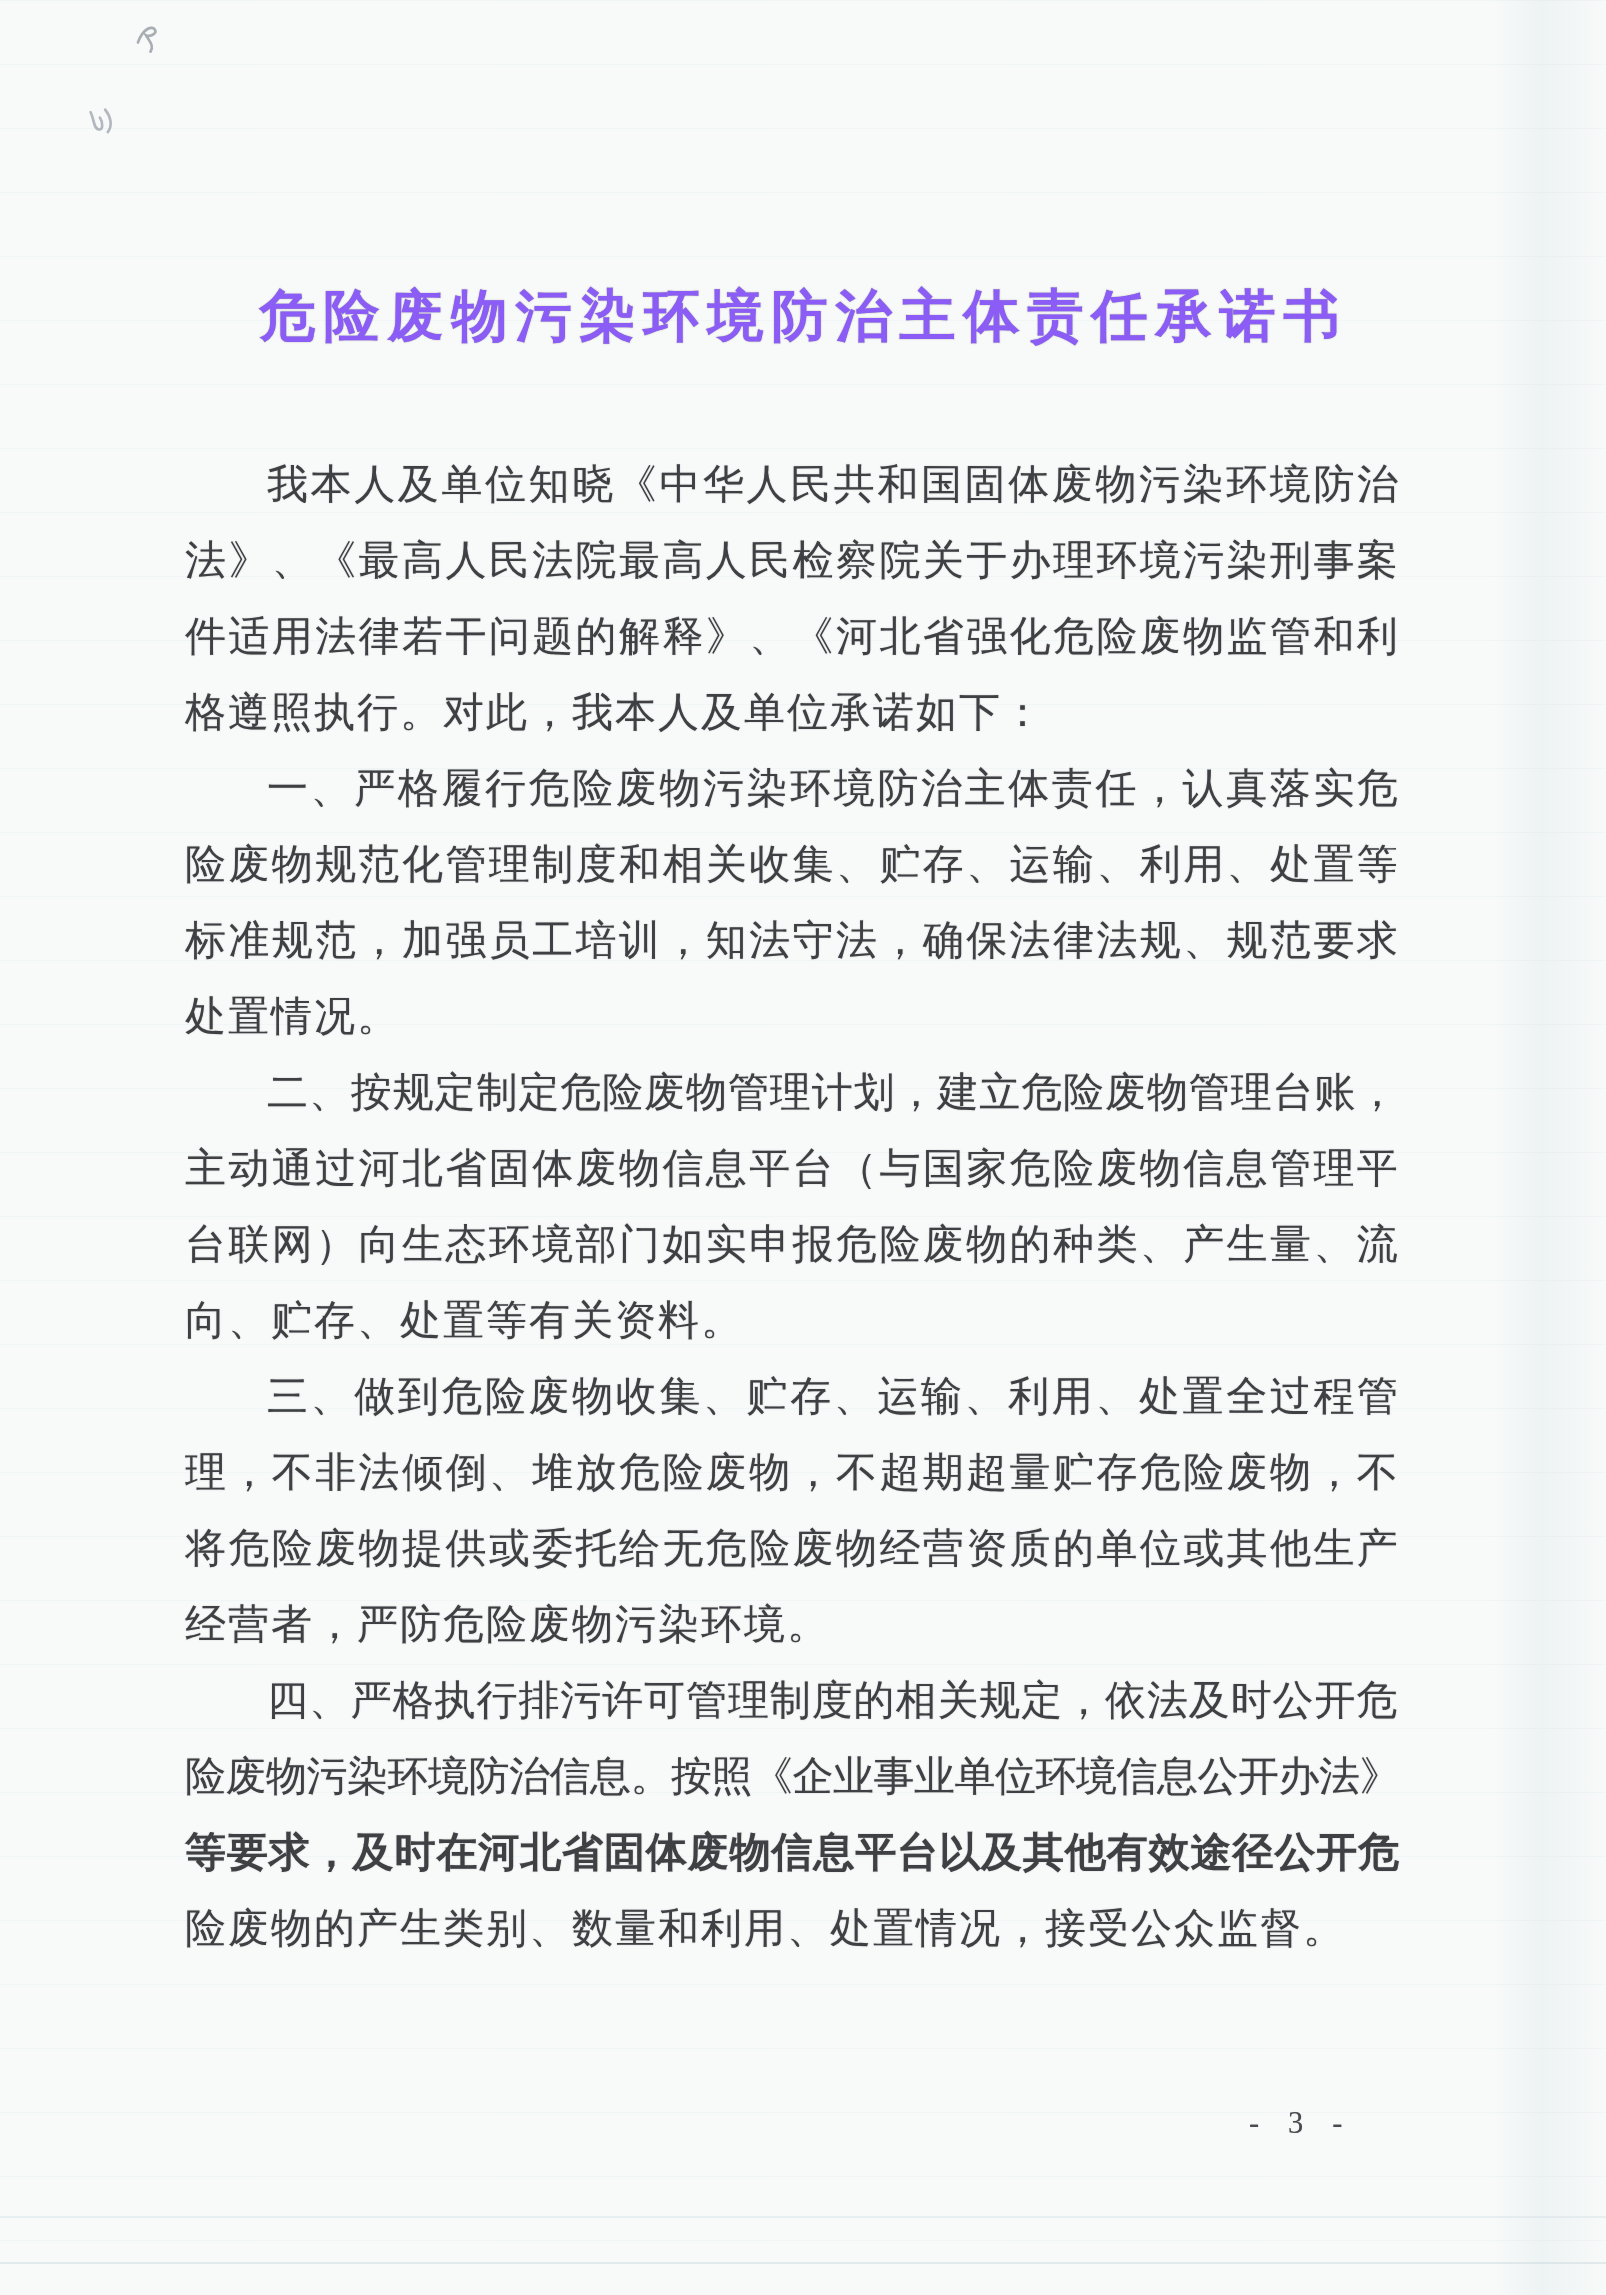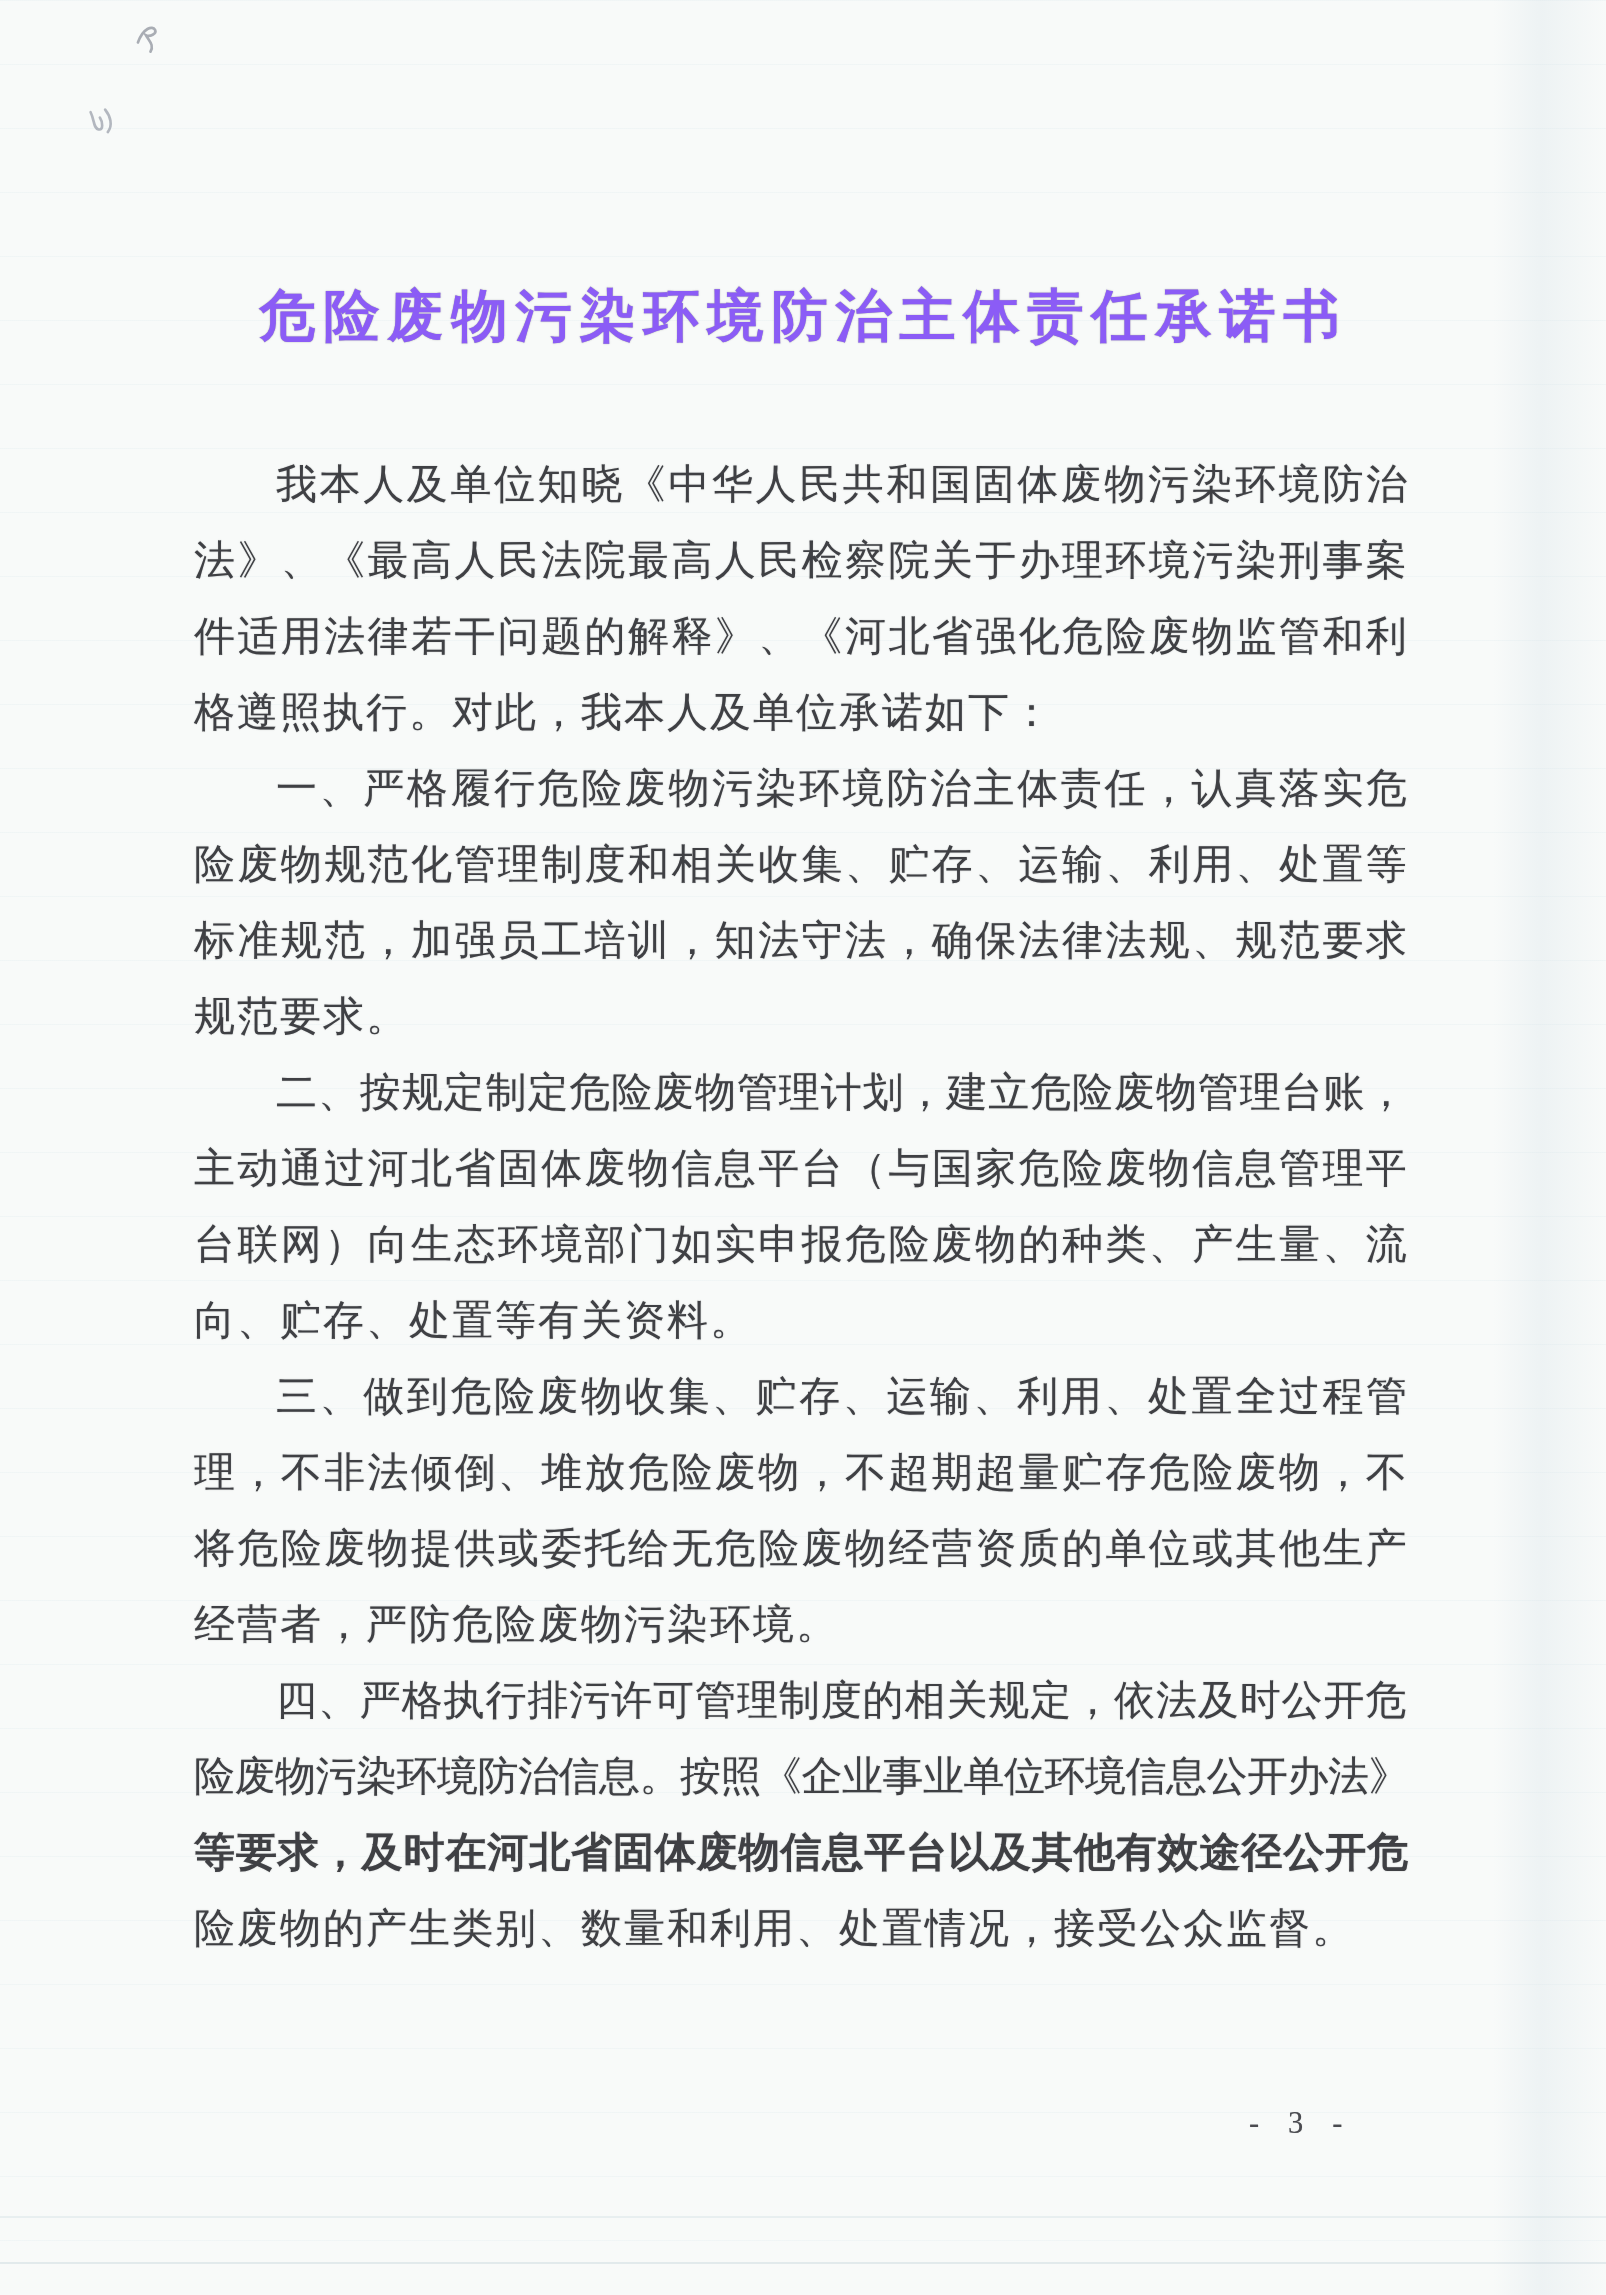--- a/index.html
+++ b/index.html
@@ -34,21 +34,21 @@
     line-height: 1.2;
     font-weight: 700;
     letter-spacing: 8px;
     color: #8b5cf6;
     text-shadow: 0 0 1.3px rgba(52,53,58,0.55);
     white-space: nowrap;
   }
   .doc-body {
     position: absolute;
     top: 446px;
-    left: 194px;
+    left: 185px;
     width: 1219px;
     color: #3f4044;
   }
   .line {
     height: 76px;
     line-height: 76px;
     font-size: 41px;
     white-space: nowrap;
     text-shadow: 0 0 1.3px rgba(64,65,70,0.40);
   }
@@ -90,21 +90,21 @@
   <h1 class="doc-title">危险废物污染环境防治主体责任承诺书</h1>
 
   <div class="doc-body" id="body-text">
       <div class="line" style="text-indent: 82px; letter-spacing: 2.6px;">我本人及单位知晓《中华人民共和国固体废物污染环境防治</div>
       <div class="line" style="text-indent: 0px; letter-spacing: 2.4px;">法》、《最高人民法院最高人民检察院关于办理环境污染刑事案</div>
       <div class="line" style="text-indent: 0px; letter-spacing: 2.4px;">件适用法律若干问题的解释》、《河北省强化危险废物监管和利</div>
       <div class="line" style="text-indent: 0px; letter-spacing: 2px;">格遵照执行。对此，我本人及单位承诺如下：</div>
       <div class="line" style="text-indent: 82px; letter-spacing: 2.6px;">一、严格履行危险废物污染环境防治主体责任，认真落实危</div>
       <div class="line" style="text-indent: 0px; letter-spacing: 2.4px;">险废物规范化管理制度和相关收集、贮存、运输、利用、处置等</div>
       <div class="line" style="text-indent: 0px; letter-spacing: 2.4px;">标准规范，加强员工培训，知法守法，确保法律法规、规范要求</div>
-      <div class="line" style="text-indent: 0px; letter-spacing: 2px;">规范要求。</div>
+      <div class="line" style="text-indent: 0px; letter-spacing: 2px;">处置情况。</div>
       <div class="line" style="text-indent: 82px; letter-spacing: 0.9px;">二、按规定制定危险废物管理计划，建立危险废物管理台账，</div>
       <div class="line" style="text-indent: 0px; letter-spacing: 2.4px;">主动通过河北省固体废物信息平台（与国家危险废物信息管理平</div>
       <div class="line" style="text-indent: 0px; letter-spacing: 2.4px;">台联网）向生态环境部门如实申报危险废物的种类、产生量、流</div>
       <div class="line" style="text-indent: 0px; letter-spacing: 2px;">向、贮存、处置等有关资料。</div>
       <div class="line" style="text-indent: 82px; letter-spacing: 2.6px;">三、做到危险废物收集、贮存、运输、利用、处置全过程管</div>
       <div class="line" style="text-indent: 0px; letter-spacing: 2.4px;">理，不非法倾倒、堆放危险废物，不超期超量贮存危险废物，不</div>
       <div class="line" style="text-indent: 0px; letter-spacing: 2.4px;">将危险废物提供或委托给无危险废物经营资质的单位或其他生产</div>
       <div class="line" style="text-indent: 0px; letter-spacing: 2px;">经营者，严防危险废物污染环境。</div>
       <div class="line" style="text-indent: 82px; letter-spacing: 0.9px;">四、严格执行排污许可管理制度的相关规定，依法及时公开危</div>
       <div class="line" style="text-indent: 0px; letter-spacing: -0.5px;">险废物污染环境防治信息。按照《企业事业单位环境信息公开办法》</div>

